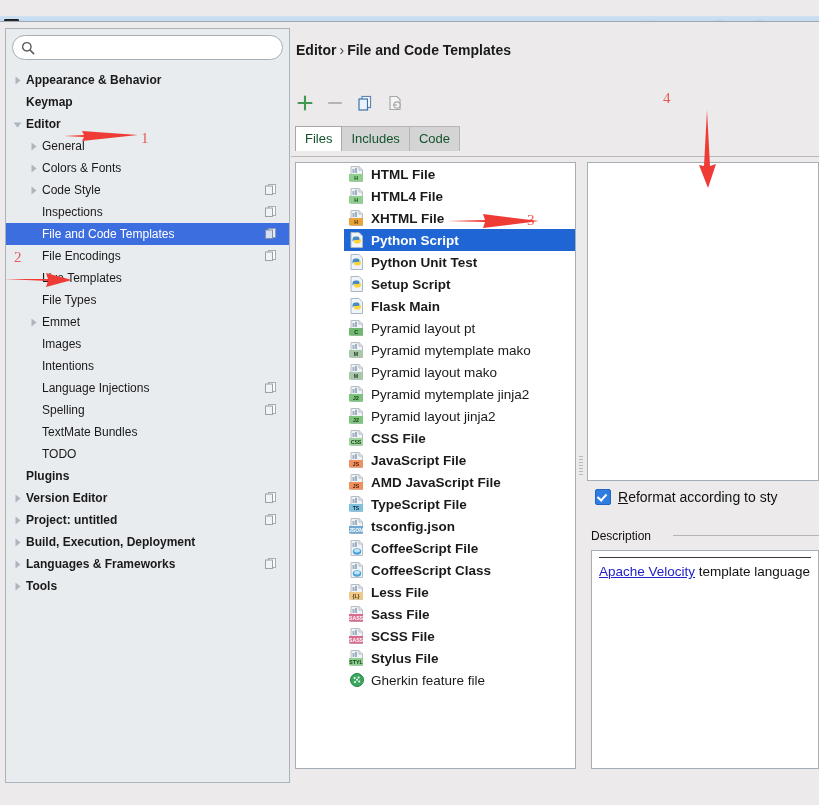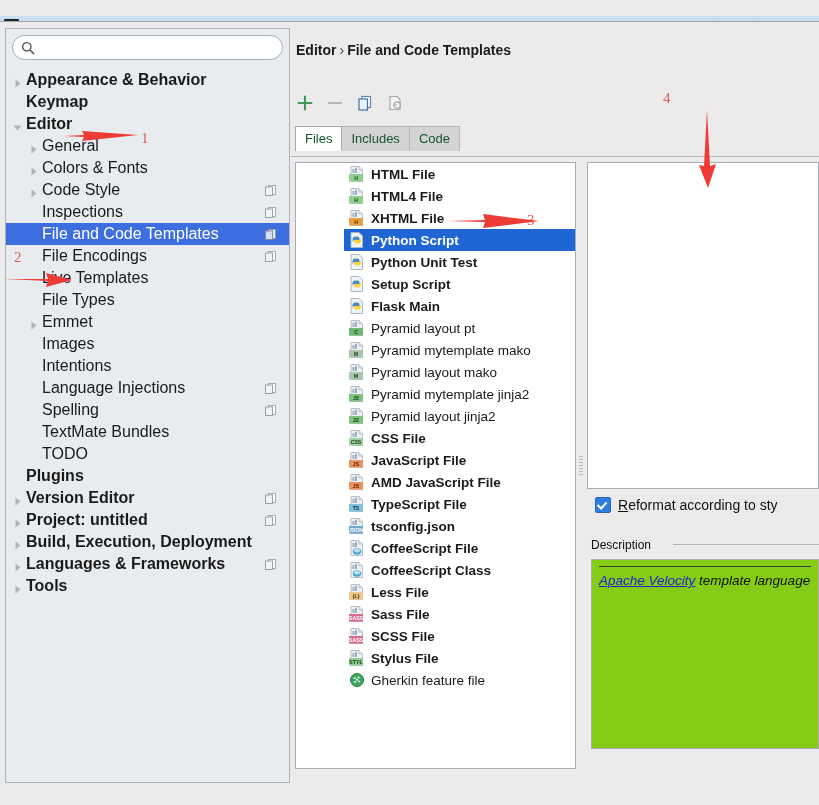--- a/index.html
+++ b/index.html
@@ -56,21 +56,21 @@
   }
   .search-icon { width: 14px; height: 14px; flex: 0 0 auto; margin-right: 5px; }
   .search-input {
     border: none; outline: none; background: transparent; flex: 1 1 auto;
     font-family: "Liberation Sans", sans-serif; font-size: 12px; color: #222;
   }
 
   .tree { margin-top: 9px; position: relative; }
   .tree-row {
     height: 22px; display: flex; align-items: center; position: relative;
-    font-size: 16px; color: #1a1a1a; white-space: nowrap; cursor: default;
+    font-size: 12px; color: #1a1a1a; white-space: nowrap; cursor: default;
   }
   .tree-row.selected { background: #3d6ee0; color: #ffffff; }
   .tree-row .twisty {
     width: 11px; height: 11px; flex: 0 0 auto; margin-right: 3px; position: relative;
   }
   .tree-row .twisty.none { visibility: hidden; }
   .tree-row .label { flex: 0 0 auto; }
   .tree-row.lvl0 { padding-left: 6px; }
   .tree-row.lvl1 { padding-left: 22px; }
   .tree-row.bold .label { font-weight: bold; }
@@ -141,22 +141,22 @@
     content: ""; position: absolute; left: 3px; top: 2px; width: 4px; height: 7px;
     border: solid #ffffff; border-width: 0 2px 2px 0; transform: rotate(42deg);
   }
   .reformat-label { font-size: 14px; color: #111; white-space: nowrap; }
   .reformat-label u { text-decoration: underline; }
 
   .desc-group { margin-top: 8px; position: relative; padding-left: 4px; }
   .desc-title { font-size: 12px; color: #111; display: inline-block; padding-right: 6px; background: #eceaea; }
   .desc-line { position: absolute; left: 86px; right: 0; top: 9px; height: 1px; background: #b3b3b3; }
   .desc-box {
-    margin-top: 6px; height: 190px; background: #84cc16; border: 1px solid #a6adb4;
-    box-sizing: border-box; padding: 6px 7px; overflow: hidden; font-style: italic;
+    margin-top: 6px; height: 219px; background: #ffffff; border: 1px solid #a6adb4;
+    box-sizing: border-box; padding: 6px 7px; overflow: hidden;
   }
   .desc-box .topline { height: 1px; background: #3a3a3a; margin: 0 0 6px 0; }
   .desc-text { font-size: 13.5px; color: #111; white-space: nowrap; }
   .desc-text a { color: #2222cc; text-decoration: underline; }
 
   
   .anno-num {
     position: absolute; color: #e8413a; font-size: 15px;
     font-family: "Liberation Serif", serif; opacity: .85; pointer-events: none;
   }

